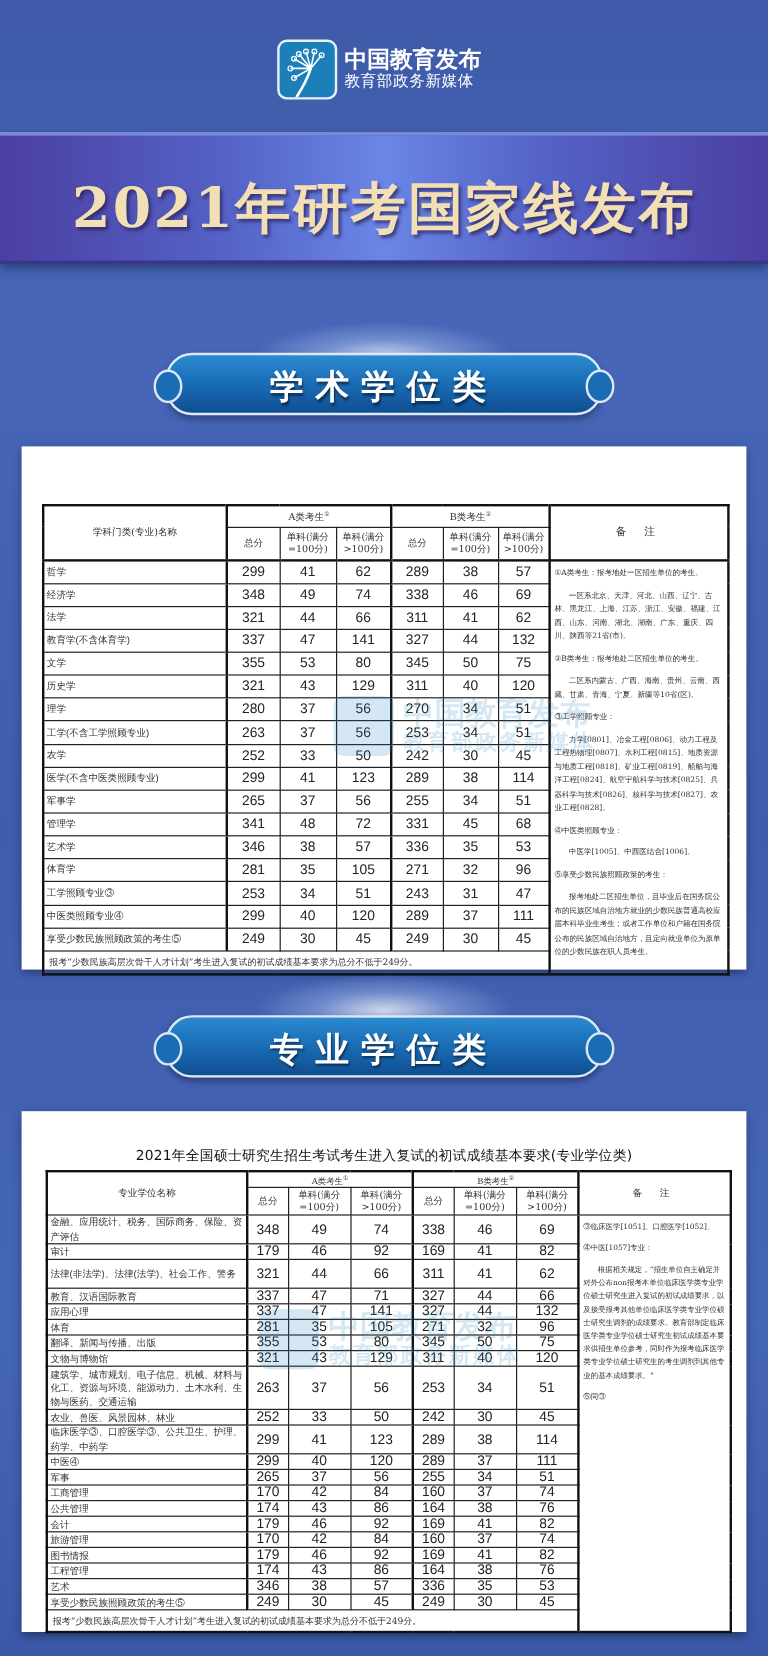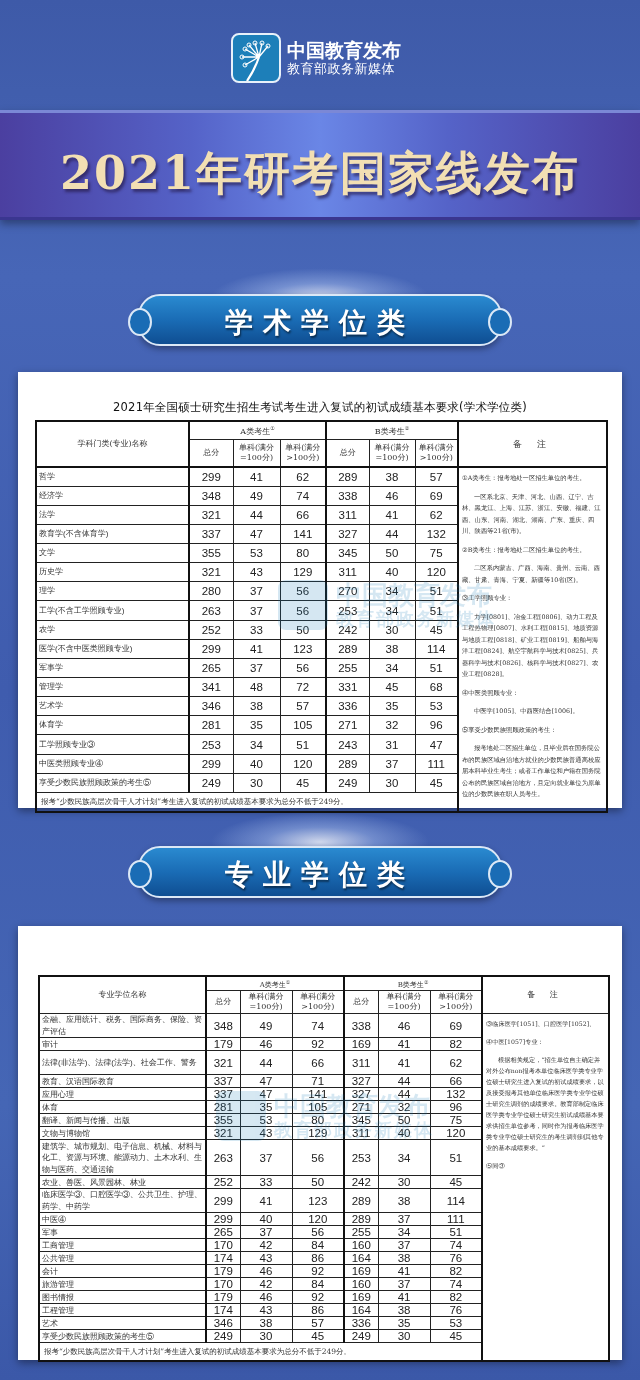--- a/index.html
+++ b/index.html
@@ -114,21 +114,20 @@
 <div class="banner">
   <div class="banner-title">2021年研考国家线发布</div>
 </div>
 
 <div class="glow" style="top:268px;"></div>
 <div class="section-label" style="top:294px;">
   <span>学术学位类</span>
 </div>
 
 <div class="card" style="top:372px; height:436px;">
-  <div class="card-title" style="top:28px;">2021年全国硕士研究生招生考试考生进入复试的初试成绩基本要求(学术学位类)</div>
   <table class="grid" id="acad-table" style="left:17px; top:48px; width:571px; border:2px solid #111;">
     <colgroup>
       <col style="width:153px">
         <col style="width:44px">
         <col style="width:47px">
         <col style="width:46px">
         <col style="width:43px">
         <col style="width:46px">
         <col style="width:43px">
         <col style="width:149px">
@@ -328,20 +327,21 @@
       </div>
   </div>
 </div>
 
 <div class="glow" style="top:812px;"></div>
 <div class="section-label" style="top:846px;">
   <span>专业学位类</span>
 </div>
 
 <div class="card" style="top:926px; height:434px;">
+  <div class="card-title" style="top:30px;">2021年全国硕士研究生招生考试考生进入复试的初试成绩基本要求(专业学位类)</div>
   <table class="grid" id="prof-table" style="left:20px; top:49px; width:570px; border:2px solid #111;">
     <colgroup>
       <col style="width:167px">
         <col style="width:34px">
         <col style="width:52px">
         <col style="width:52px">
         <col style="width:34px">
         <col style="width:52px">
         <col style="width:52px">
         <col style="width:127px">

